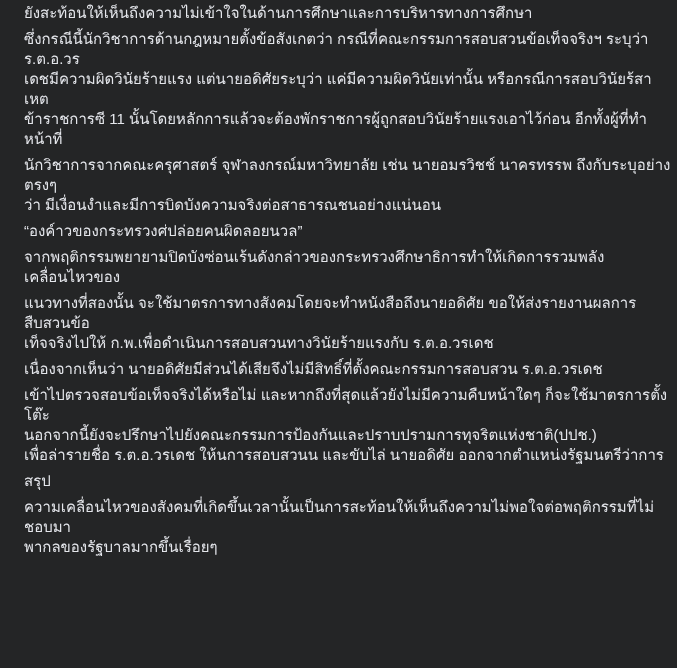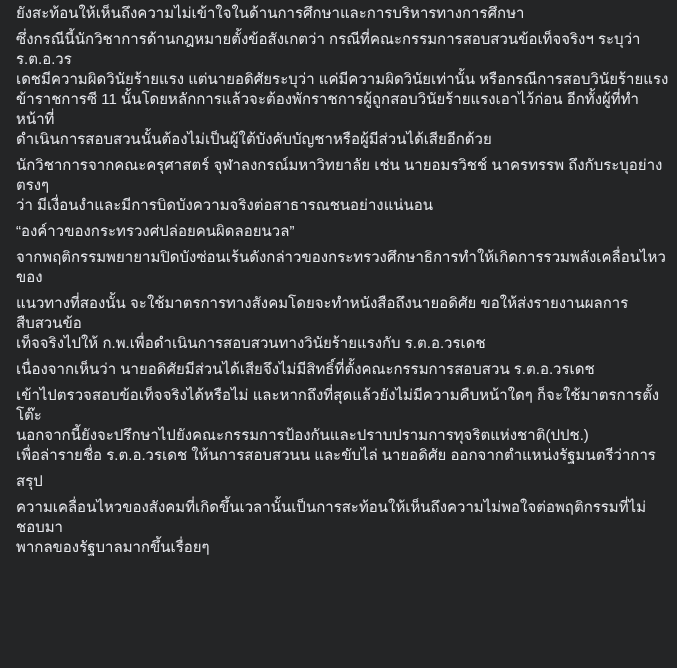--- a/index.html
+++ b/index.html
@@ -17,38 +17,37 @@
     font-family:"Liberation Sans","DejaVu Sans",sans-serif;
   }
   .post-body{
     padding:3px 6px 0 8px;
     font-size:15px;
     line-height:20px;
     color:var(--text);
     letter-spacing:0;
   }
   .para{
-    margin:0 0 6px 8px;
+    margin:0 0 6px 16px;
   }
   .line{
     white-space:pre-wrap;
   }
 </style>
 </head>
 <body>
 
 <div class="post-body">
     <div class="para">
       <div class="line">ยังสะท้อนให้เห็นถึงความไม่เข้าใจในด้านการศึกษาและการบริหารทางการศึกษา</div>
     </div>
     <div class="para">
       <div class="line">ซึ่งกรณีนี้นักวิชาการด้านกฎหมายตั้งข้อสังเกตว่า กรณีที่คณะกรรมการสอบสวนข้อเท็จจริงฯ ระบุว่า ร.ต.อ.วร</div>
-      <div class="line">เดชมีความผิดวินัยร้ายแรง แต่นายอดิศัยระบุว่า แค่มีความผิดวินัยเท่านั้น หรือกรณีการสอบวินัยร้ายแรง</div>
+      <div class="line">เดชมีความผิดวินัยร้ายแรง แต่นายอดิศัยระบุว่า แค่มีความผิดวินัยเท่านั้น หรือกรณีการสอบวินัยร้สาเหต</div>
       <div class="line">ข้าราชการซี 11 นั้นโดยหลักการแล้วจะต้องพักราชการผู้ถูกสอบวินัยร้ายแรงเอาไว้ก่อน อีกทั้งผู้ที่ทำหน้าที่</div>
-      <div class="line">ดำเนินการสอบสวนนั้นต้องไม่เป็นผู้ใต้บังคับบัญชาหรือผู้มีส่วนได้เสียอีกด้วย</div>
     </div>
     <div class="para">
       <div class="line">นักวิชาการจากคณะครุศาสตร์ จุฬาลงกรณ์มหาวิทยาลัย เช่น นายอมรวิชช์ นาครทรรพ ถึงกับระบุอย่างตรงๆ</div>
       <div class="line">ว่า มีเงื่อนงำและมีการบิดบังความจริงต่อสาธารณชนอย่างแน่นอน</div>
     </div>
     <div class="para">
       <div class="line">“องค์าวของกระทรวงศ่ปล่อยคนผิดลอยนวล”</div>
     </div>
     <div class="para">
       <div class="line">จากพฤติกรรมพยายามปิดบังซ่อนเร้นดังกล่าวของกระทรวงศึกษาธิการทำให้เกิดการรวมพลังเคลื่อนไหวของ</div>

